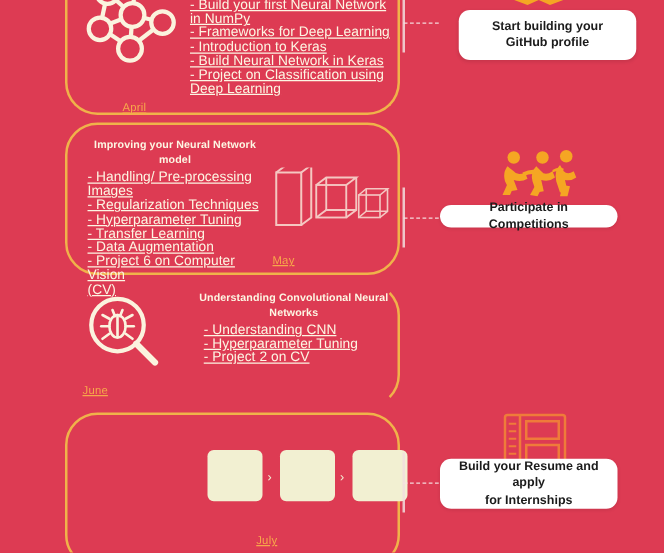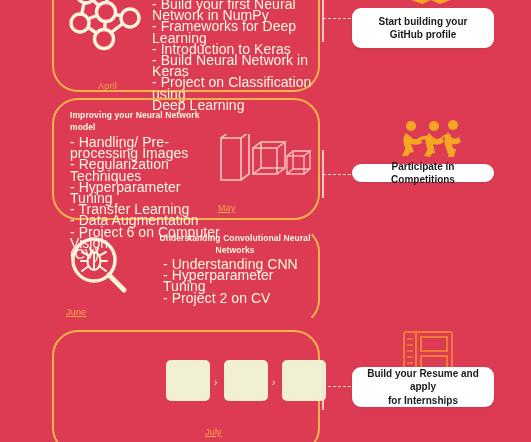--- a/index.html
+++ b/index.html
@@ -33,28 +33,30 @@
   }
   .frame-july  { left: 52px; top: 330px; width: 268px; height: 124px; }
 
   .sec-title {
     position: absolute;
     color: #fdf6e3;
     font-size: 8.5px;
     font-weight: bold;
     line-height: 11.5px;
     letter-spacing: .1px;
+    text-align: center;
   }
   .sec-list {
     position: absolute;
     color: #fdf6e3;
-    font-size: 14px;
+    font-size: 11px;
     line-height: 11.2px;
     letter-spacing: .05px;
     white-space: pre-line;
+    text-decoration: underline;
   }
   .month {
     position: absolute;
     color: #f7a84a;
     font-size: 9px;
     letter-spacing: .2px;
     text-decoration: underline;
   }
 
   
@@ -238,21 +240,21 @@
   <div class="rail" style="left:322px; top:362px; height:48px;"></div>
   <div class="dash" style="left:323px; top:386px; width:28px;"></div>
 
   <div class="ico" style="left:400px; top:-30px;">
     <svg width="62" height="46" viewBox="0 0 62 46">
       <path d="M6 12 L22 22 L31 18 L40 22 L56 12 L56 28 L40 34 L31 30 L22 34 L6 28 Z" fill="#f5a623"></path>
       <path d="M24 20 L31 26 L38 20" fill="none" stroke="#fff" stroke-width="2.4"></path>
     </svg>
   </div>
 
-  <div class="card" style="left:352px; top:8px; width:142px; height:40px;">
+  <div class="card" style="left:367px; top:8px; width:142px; height:40px;">
     <span style="white-space:pre-line;">Start building your
 GitHub profile</span>
   </div>
 
   <div class="ico" style="left:398px; top:118px;">
     <svg width="66" height="44" viewBox="0 0 66 44">
       <g fill="#f5a623">
 
         <circle cx="13" cy="8" r="5"></circle>
         <path d="M8 15 q-4 5 -2 12 l4 8 l6 -1 l-3 -8 q6 2 11 -1 l-2 -5 q-6 3 -9 -1 z"></path>

